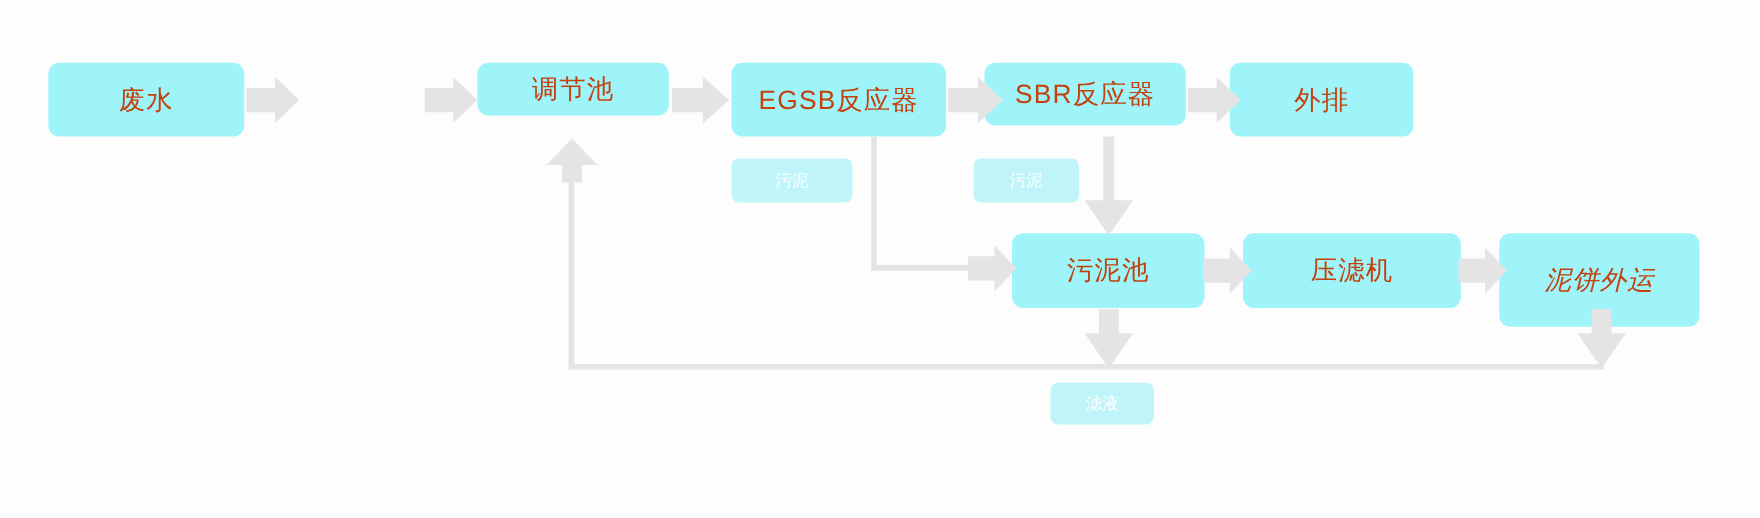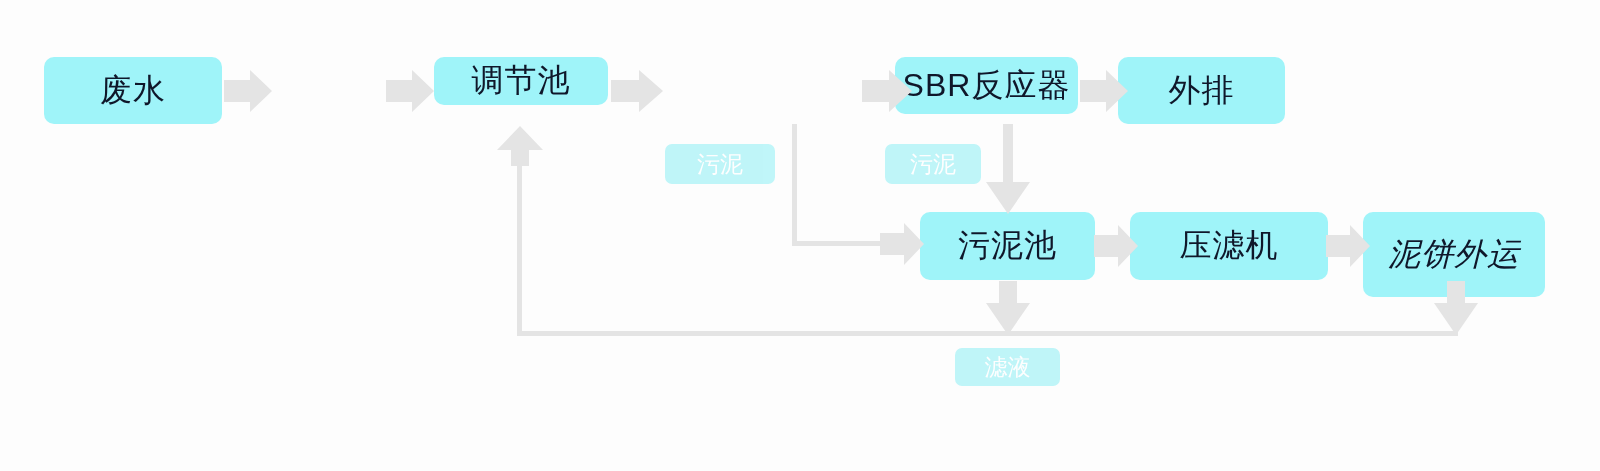--- a/index.html
+++ b/index.html
@@ -8,68 +8,69 @@
     background:#FDFDFD;
     font-family:"Liberation Sans","DejaVu Sans",sans-serif;
     overflow:hidden;
   }
   #canvas{position:relative;width:1600px;height:471px;}
 
   .node{
     position:absolute;
     background:#9FF4F9;
     border-radius:10px;
-    color:#0f172a;
+    color:#c2410c;
     display:flex;align-items:center;justify-content:center;
-    font-size:32px;
+    font-size:24px;
     letter-spacing:1px;
     white-space:nowrap;
     box-sizing:border-box;
     text-align:right;
   }
   .tag{
     position:absolute;
     background:#A8F2F7;
     opacity:.72;
     border-radius:7px;
     color:#FFFFFF;
     display:flex;align-items:center;justify-content:center;
-    font-size:23px;
+    font-size:15px;
     white-space:nowrap;
     box-sizing:border-box;
   }
   .arrow-svg{position:absolute;overflow:visible;}
   .ln{position:absolute;background:#E4E4E4;}
 </style>
 </head>
 <body>
 
 <div id="canvas">
 
   <div class="node" style="left:44px;top:57px;width:178px;height:67px;">废水</div>
 
 
   <div class="node" style="left:434px;top:57px;width:174px;height:48px;">调节池</div>
 
+  <div class="node" style="left:665px;top:57px;width:195px;height:67px;">EGSB反应器</div>
 
   <div class="node" style="left:895px;top:57px;width:183px;height:57px;">SBR反应器</div>
 
   <div class="node" style="left:1118px;top:57px;width:167px;height:67px;">外排</div>
 
   <div class="node" style="left:920px;top:212px;width:175px;height:68px;">污泥池</div>
 
   <div class="node" style="left:1130px;top:212px;width:198px;height:68px;font-family:Liberation Serif, serif;">压滤机</div>
 
   <div class="node" style="left:1363px;top:212px;width:182px;height:85px;font-style:italic;">泥饼外运</div>
 
   <div class="tag" style="left:665px;top:144px;width:110px;height:40px;">污泥</div>
 
   <div class="tag" style="left:885px;top:144px;width:96px;height:40px;">污泥</div>
 
-  <div class="tag" style="left:955px;top:348px;width:105px;height:38px;">滤液</div>
+  <div class="tag" style="left:955px;top:348px;width:94px;height:38px;">滤液</div>
 
   <svg class="arrow-svg" style="left:224px;top:70px;" width="48" height="42" viewBox="0 0 48 42">
     <path d="M0 10 L26 10 L26 0 L48 21 L26 42 L26 32 L0 32 Z" fill="#E4E4E4"></path>
   </svg>
 
   <svg class="arrow-svg" style="left:386px;top:70px;" width="48" height="42" viewBox="0 0 48 42">
     <path d="M0 10 L26 10 L26 0 L48 21 L26 42 L26 32 L0 32 Z" fill="#E4E4E4"></path>
   </svg>
 
   <svg class="arrow-svg" style="left:611px;top:70px;" width="52" height="42" viewBox="0 0 52 42">

